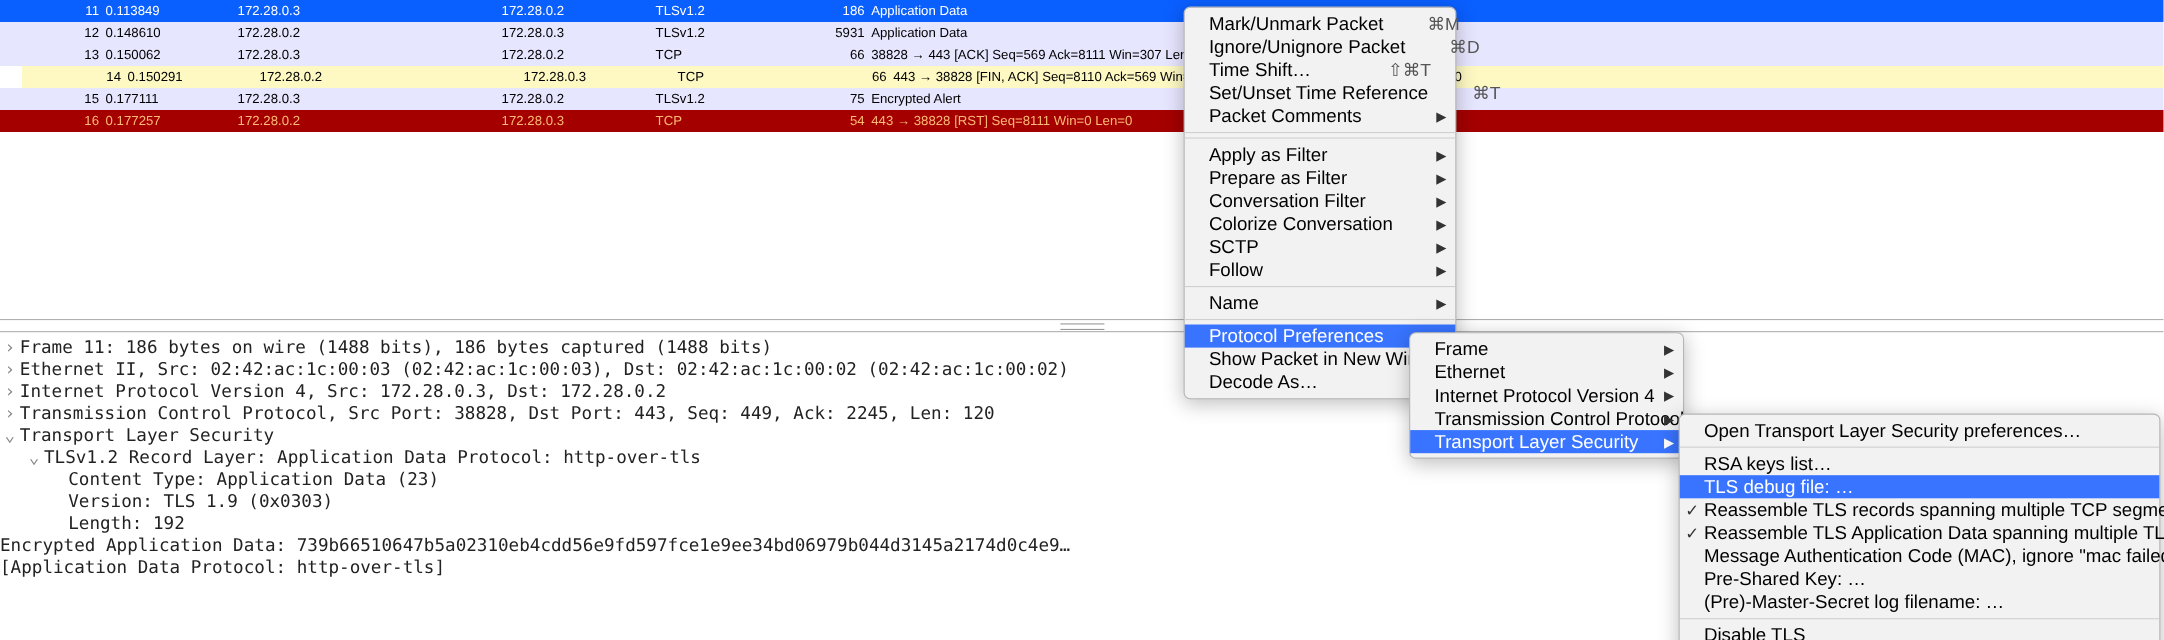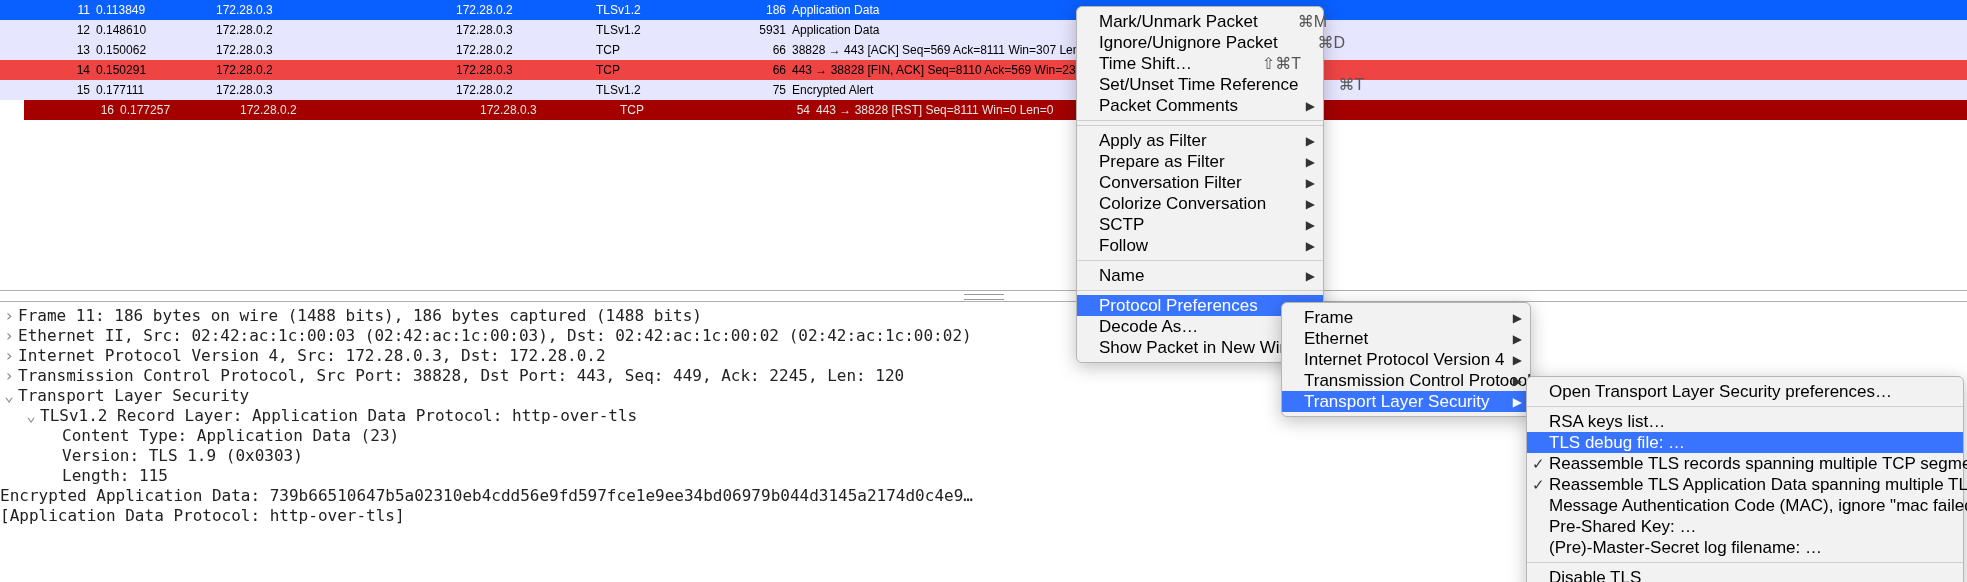--- a/index.html
+++ b/index.html
@@ -29,27 +29,27 @@
 }
 .packet-row.selected {
   background: #0a5fff;
   color: #ffffff;
 }
 .packet-row.light {
   background: #e7e6ff;
   color: #000000;
 }
 .packet-row.grey {
-  background: #ef4444;
+  background: #fef9c3;
   color: #000000;
+  margin-left: 20px;
 }
 .packet-row.red {
   background: #a40000;
-  color: #e5e5e5;
-  margin-left: 24px;
+  color: #fdba74;
 }
 .col-no {
   width: 90px;
   text-align: right;
   padding-right: 6px;
 }
 .col-time {
   width: 120px;
   text-align: left;
 }
@@ -258,21 +258,21 @@
     <span class="tree-arrow">⌄</span>
     <span class="label">TLSv1.2 Record Layer: Application Data Protocol: http-over-tls</span>
   </div>
   <div class="tree-row" style="padding-left:62px">
     <span class="label">Content Type: Application Data (23)</span>
   </div>
   <div class="tree-row" style="padding-left:62px">
     <span class="label">Version: TLS 1.9 (0x0303)</span>
   </div>
   <div class="tree-row" style="padding-left:62px">
-    <span class="label">Length: 115</span>
+    <span class="label">Length: 192</span>
   </div>
   <div class="tree-row" style="">
     <span class="label">Encrypted Application Data: 739b66510647b5a02310eb4cdd56e9fd597fce1e9ee34bd06979b044d3145a2174d0c4e9…</span>
   </div>
   <div class="tree-row" style="">
     <span class="label">[Application Data Protocol: http-over-tls]</span>
   </div>
 </div>
 
 <div class="context-menu" style="left:1076px; top:6px; width:246px">
@@ -326,24 +326,24 @@
   <div class="menu-item">
       <span>Name</span>
       <span class="subarrow">▶</span>
     </div>
   <div class="menu-sep"></div>
   <div class="menu-item highlight">
       <span>Protocol Preferences</span>
       <span class="subarrow">▶</span>
     </div>
   <div class="menu-item">
+      <span>Show Packet in New Window</span>
+    </div>
+  <div class="menu-item">
       <span>Decode As…</span>
-    </div>
-  <div class="menu-item">
-      <span>Show Packet in New Window</span>
     </div>
 </div>
 
 <div class="context-menu" style="left:1281px; top:302px; width:248px">
   <div class="menu-item">
       <span>Frame</span>
       <span class="subarrow">▶</span>
     </div>
   <div class="menu-item">
       <span>Ethernet</span>

